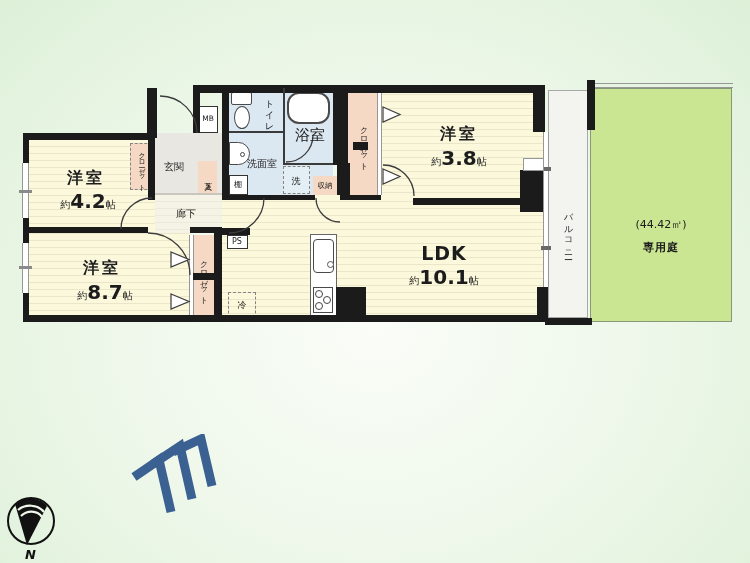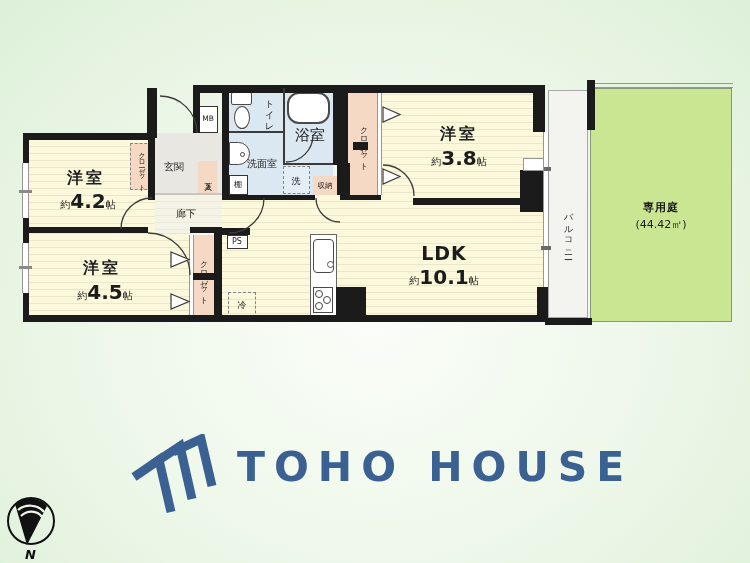--- a/index.html
+++ b/index.html
@@ -17,21 +17,21 @@
   .winv{background:#fff;border-left:1px solid #979797;border-right:1px solid #979797;box-sizing:border-box;}
   .winh{background:#fff;border-top:1px solid #979797;border-bottom:1px solid #979797;box-sizing:border-box;}
   .dash{border:1px dashed #858585;box-sizing:border-box;}
   .fix{background:#fff;border:1px solid #4a4a4a;box-sizing:border-box;}
   .lb{position:absolute;transform:translate(-50%,-50%);white-space:nowrap;font-size:9px;line-height:1;}
   .vert{writing-mode:vertical-rl;letter-spacing:1px;}
   .rn{font-size:16px;font-weight:bold;letter-spacing:3px;}
   .sz{font-size:10px;}
   .sz b{font-size:20px;font-weight:bold;letter-spacing:0;}
   .ldkt{font-size:19px;font-weight:bold;letter-spacing:1px;}
-  .gt{font-size:11px;font-weight:bold;letter-spacing:1px;}
+  .gt{font-size:11px;font-weight:bold;letter-spacing:1px;margin-top:40px;}
   .gt2{font-size:11px;}
   .logo-text{position:absolute;left:237px;top:447px;font-size:41px;font-weight:bold;
     letter-spacing:9px;color:#3a6191;line-height:1;}
   svg{display:block;}
   .overlay{position:absolute;left:0;top:0;pointer-events:none;}
 </style>
 </head>
 <body>
 
 <div class="page">
@@ -130,21 +130,21 @@
       <polygon points="171,252 189,259.5 171,267"></polygon>
       <polygon points="171,294 189,301.5 171,309"></polygon>
       <polygon points="383,107 400,114.5 383,122"></polygon>
       <polygon points="383,169 400,176.5 383,184"></polygon>
     </g>
   </svg>
 
   <div class="lb rn" style="left:86px;top:178px">洋室</div>
   <div class="lb sz" style="left:88px;top:201px"><span>約</span><b>4.2</b><span>帖</span></div>
   <div class="lb rn" style="left:102px;top:268px">洋室</div>
-  <div class="lb sz" style="left:105px;top:292px"><span>約</span><b>4.5</b><span>帖</span></div>
+  <div class="lb sz" style="left:105px;top:292px"><span>約</span><b>8.7</b><span>帖</span></div>
   <div class="lb rn" style="left:459px;top:134px">洋室</div>
   <div class="lb sz" style="left:459px;top:158px"><span>約</span><b>3.8</b><span>帖</span></div>
   <div class="lb ldkt" style="left:444px;top:253px">LDK</div>
   <div class="lb sz" style="left:444px;top:277px"><span>約</span><b>10.1</b><span>帖</span></div>
 
   <div class="lb" style="left:174px;top:167px;font-size:10px">玄関</div>
   <div class="lb" style="left:186px;top:214px;font-size:10px">廊下</div>
   <div class="lb vert" style="left:269px;top:110px">トイレ</div>
   <div class="lb" style="left:310px;top:135px;font-size:15px">浴室</div>
   <div class="lb" style="left:262px;top:164px;font-size:10px">洗面室</div>
@@ -162,21 +162,20 @@
   <div class="lb gt" style="left:661px;top:207px">専用庭</div>
   <div class="lb gt2" style="left:661px;top:224px">(44.42㎡)</div>
 
   <svg class="abs" style="left:131px;top:434px" width="92" height="82" viewBox="0 0 92 82">
     <g fill="none" stroke="#3a6191" stroke-width="9" stroke-linejoin="miter">
       <path d="M 3 43 L 28 26 L 40 78"></path>
       <path d="M 22 30 L 49 12 L 61 65"></path>
       <path d="M 42 18 L 70 5 L 81 52"></path>
     </g>
   </svg>
-  <div class="logo-text">TOHO HOUSE</div>
 
   <svg class="abs" style="left:5px;top:492px" width="62" height="70" viewBox="0 0 62 70">
     <circle cx="26" cy="29" r="23" fill="none" stroke="#111" stroke-width="2"></circle>
     <path d="M 10 12 C 17 4 36 5 42 14 L 22 53 Z" fill="#111"></path>
     <path d="M 13 18 C 20 12 33 12 39 20" fill="none" stroke="#eef7ea" stroke-width="2.2"></path>
     <path d="M 16 24 C 22 18 32 18 37 25" fill="none" stroke="#eef7ea" stroke-width="2.2"></path>
     <text x="20" y="67" font-size="13" font-style="italic" font-weight="bold" fill="#111">N</text>
   </svg>
 
 </div>

